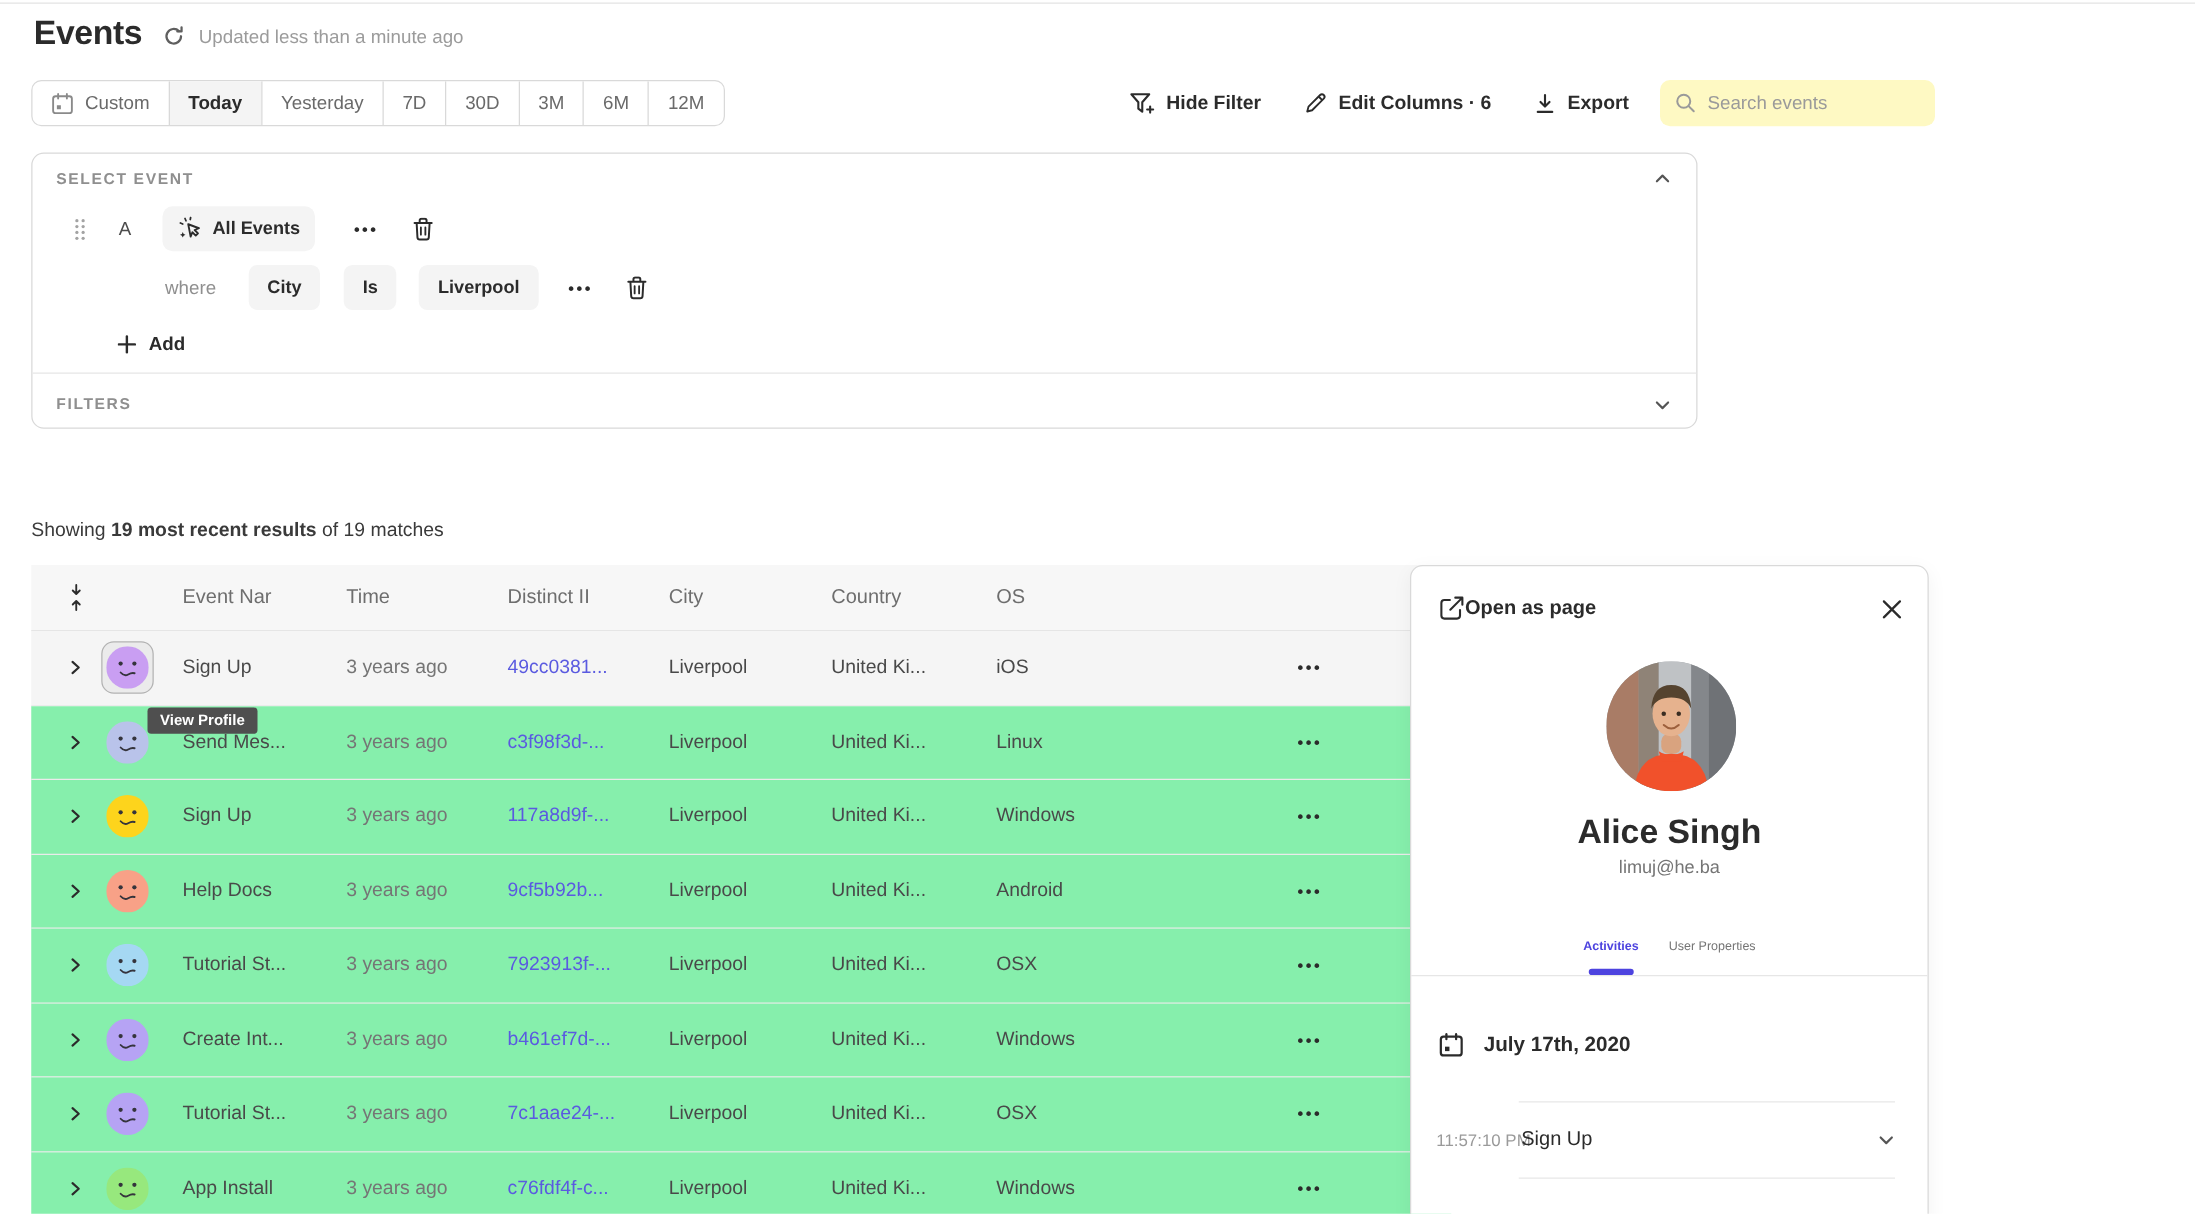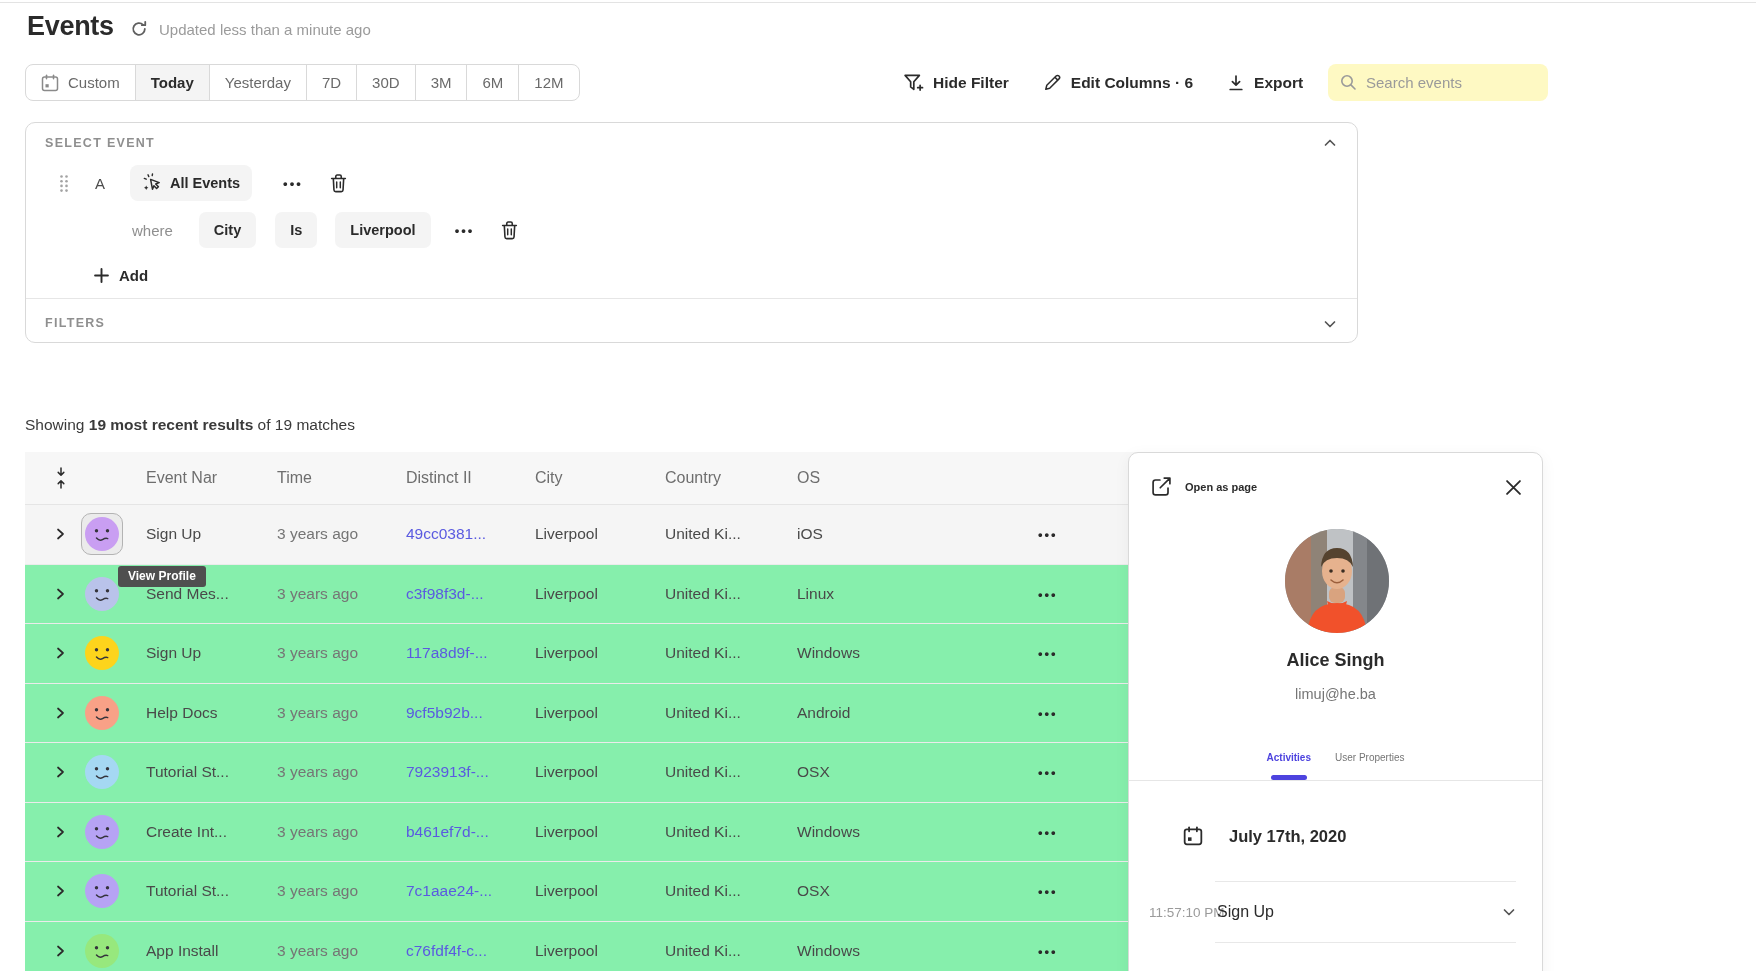--- a/index.html
+++ b/index.html
@@ -75,30 +75,30 @@
   .t-row.selected { background:#f5f5f5; }
   .t-row .c-event, .t-row .c-city, .t-row .c-country, .t-row .c-os { color:#494949; font-size:15.5px; }
   .t-row .c-time { color:#757575; font-size:15.5px; }
   .t-row .c-id { color:#5a5ae0; font-size:15.5px; cursor:pointer; }
   .avatar { width:34px; height:34px; display:block; cursor:pointer; }
   .sel-box { left:56px; width:42px; height:42px; border:1px solid #b3b3b3; background:#ebebeb; border-radius:10px; display:flex; align-items:center; justify-content:center; }
   .view-profile-tooltip { position:absolute; left:118px; top:566px; z-index:40; background:#4f4f4f; color:#fff; font-size:12px; font-weight:bold; padding:3px 10px 4px; border-radius:3px; white-space:nowrap; }
 
   
   .profile-panel { position:absolute; left:1128px; top:452px; width:415px; height:540px; background:#fff; border:1px solid #d9d9d9; border-radius:10px; box-shadow:0 4px 16px rgba(0,0,0,0.05); z-index:30; }
-  .panel-open { position:absolute; left:22px; top:23px; display:flex; align-items:center; gap:13px; font-size:11px; font-weight:bold; cursor:pointer; }
+  .panel-open { position:absolute; left:22px; top:23px; display:flex; align-items:center; font-size:16px; font-weight:bold; cursor:pointer; }
   .panel-close { position:absolute; right:21px; top:27px; display:flex; cursor:pointer; }
   .profile-photo { position:absolute; left:156px; top:76px; width:104px; height:104px; border-radius:50%; overflow:hidden; }
-  .profile-name { position:absolute; left:0; right:0; top:197px; text-align:center; font-size:18px; font-weight:bold; color:#2b2b2b; }
+  .profile-name { position:absolute; left:0; right:0; top:197px; text-align:center; font-size:27px; font-weight:bold; color:#2b2b2b; }
   .profile-email { position:absolute; left:0; right:0; top:233px; text-align:center; font-size:14.5px; color:#757575; }
   .panel-tabs { position:absolute; left:0; right:0; top:282px; height:46px; display:flex; justify-content:center; align-items:center; gap:24px; border-bottom:1px solid #e6e6e6; font-size:10px; }
   .panel-tab { position:relative; height:100%; display:flex; align-items:center; color:#757575; cursor:pointer; }
   .panel-tab.active { color:#4d43df; font-weight:bold; }
   .panel-tab.active::after { content:""; position:absolute; left:50%; transform:translateX(-50%); bottom:0; width:36px; height:5px; border-radius:3px; background:#4d43df; }
-  .panel-date-row { position:absolute; left:22px; top:373px; display:flex; align-items:center; gap:26px; font-size:16.5px; font-weight:bold;margin-left:32px; }
+  .panel-date-row { position:absolute; left:22px; top:373px; display:flex; align-items:center; gap:16px; font-size:16.5px; font-weight:bold; }
   .act-divider { position:absolute; left:86px; right:26px; height:1px; background:#e8e8e8; }
   .act-div-1 { top:428px; }
   .act-div-2 { top:489px; }
   .activity-row { position:absolute; left:0; right:0; top:428px; height:61px; cursor:pointer; }
   .activity-time { position:absolute; left:20px; top:50%; transform:translateY(-50%); color:#9a9a9a; font-size:13.5px; }
   .activity-event { position:absolute; left:88px; top:50%; transform:translateY(-50%); font-size:16px; color:#2b2b2b; }
   .activity-chevron { position:absolute; right:26px; top:50%; transform:translateY(-50%); display:flex; }
 </style>
 </head>
 <body>

